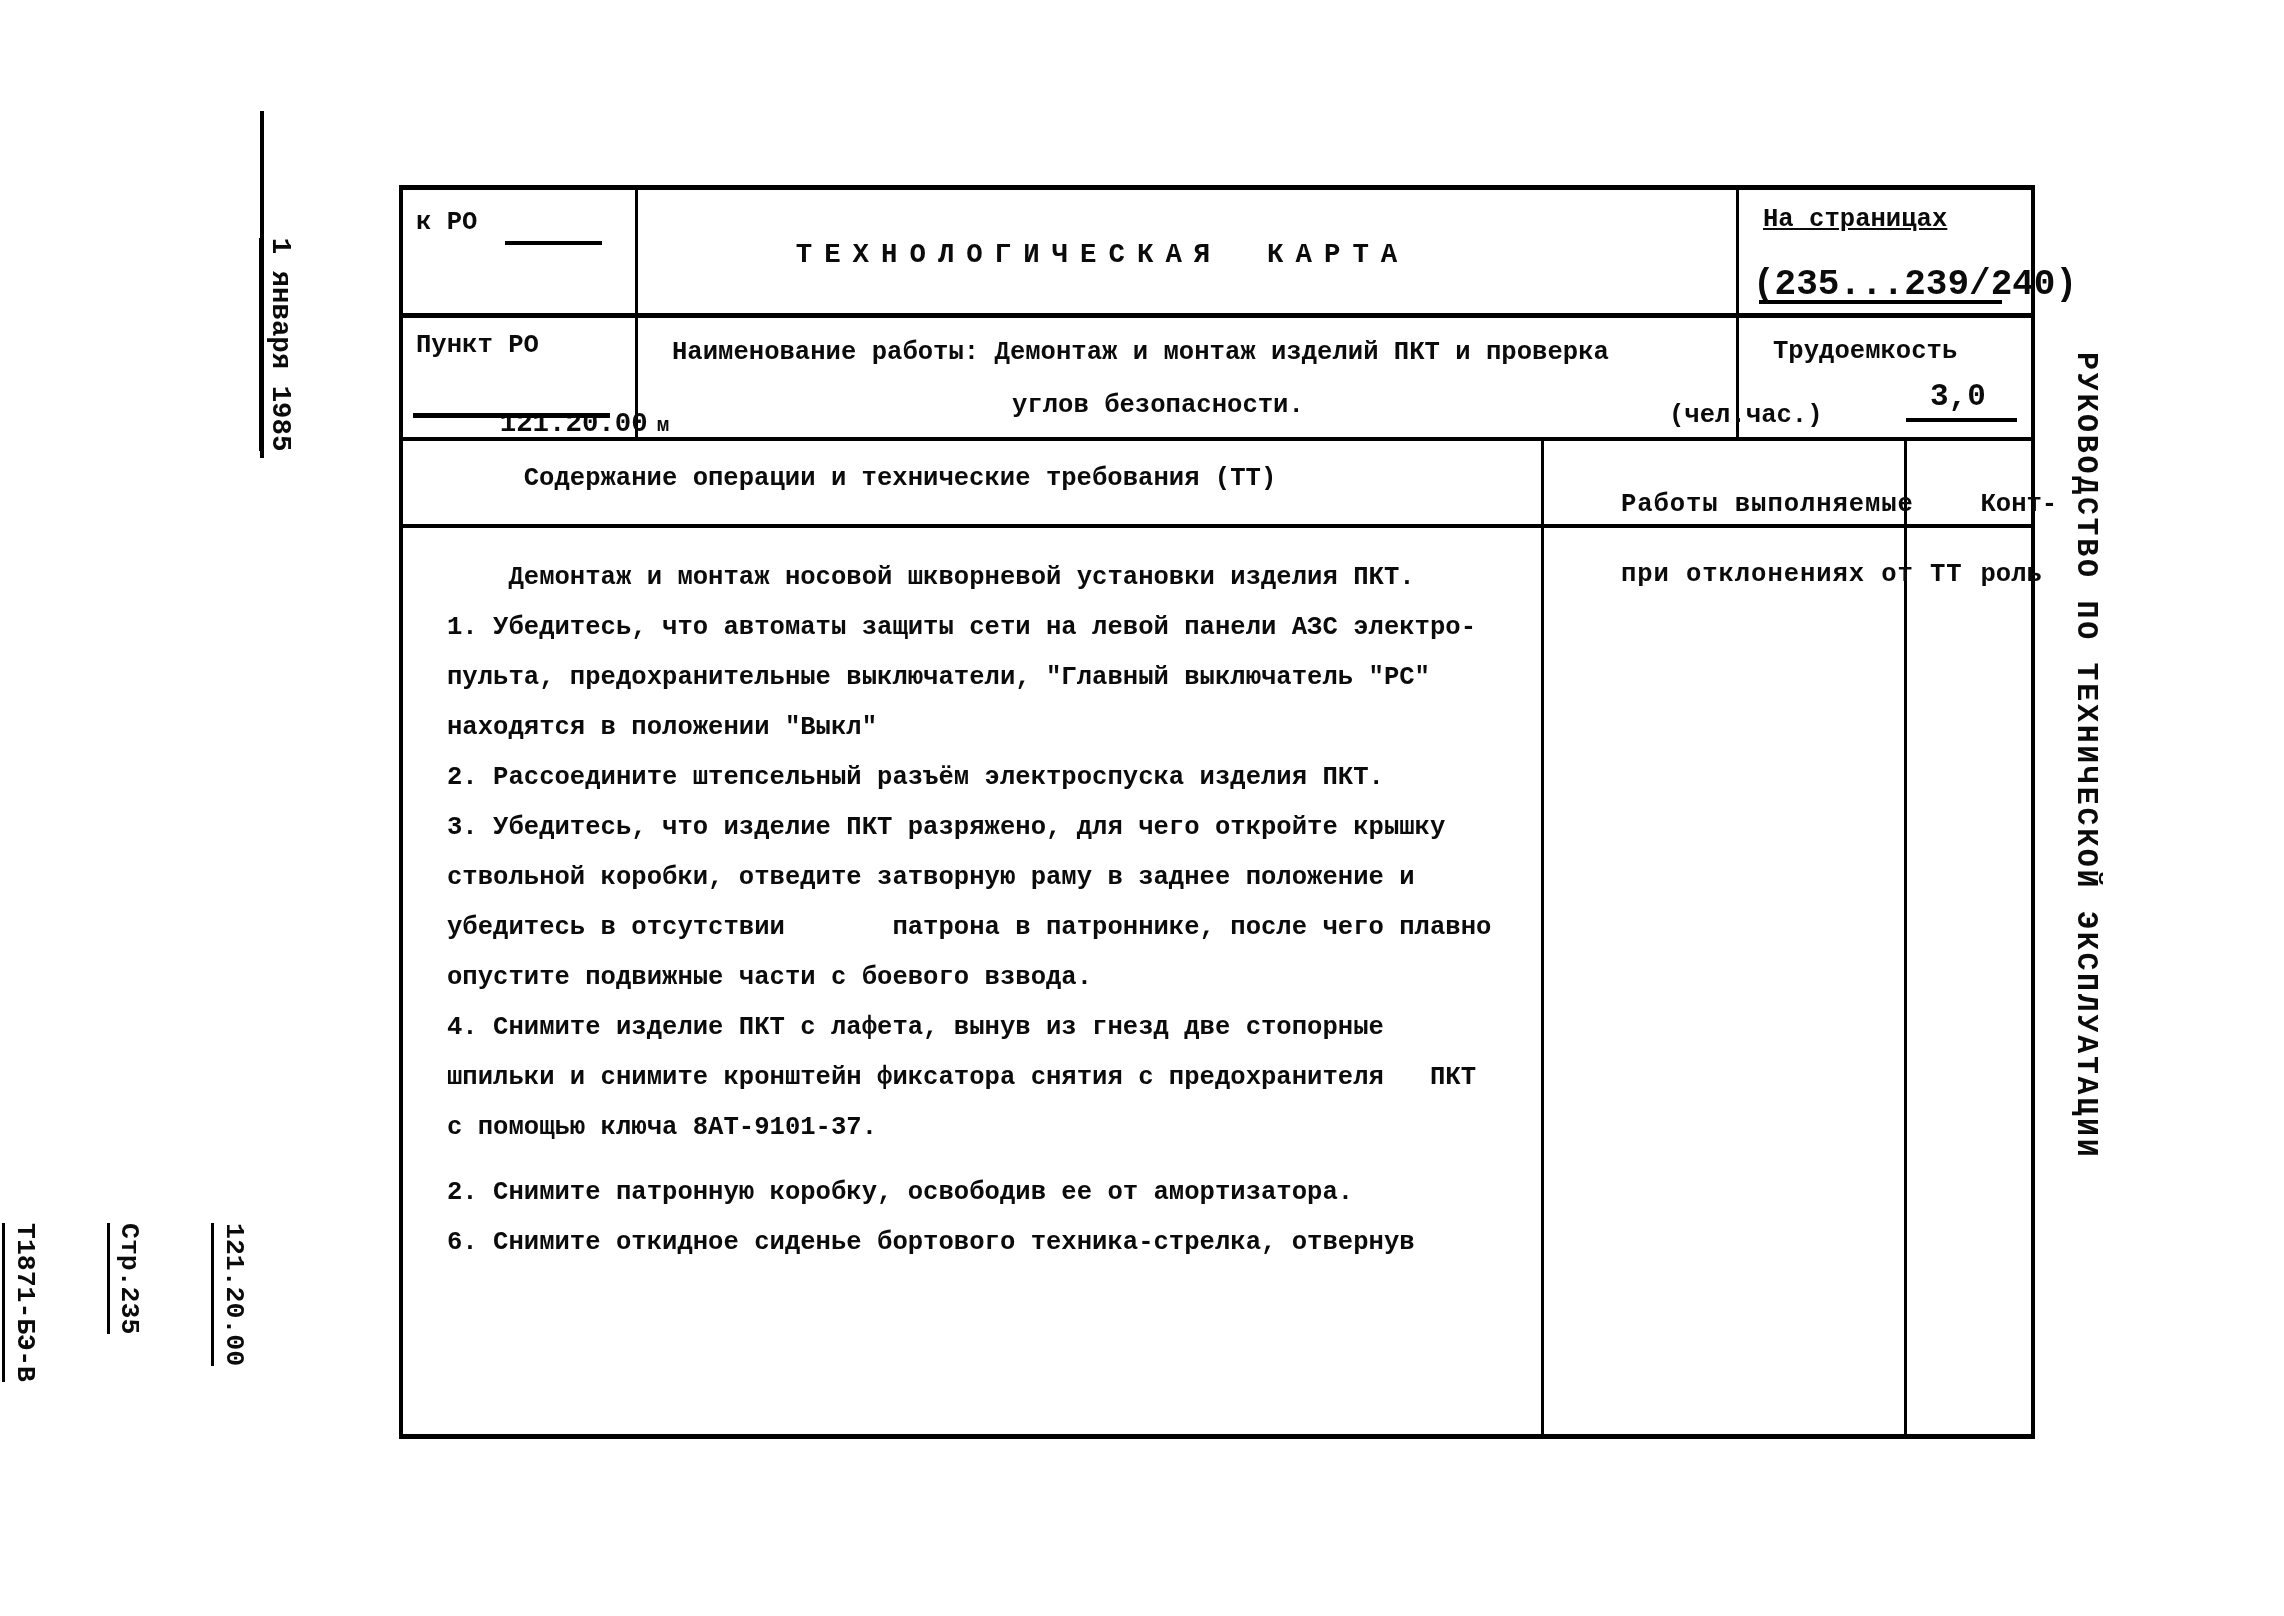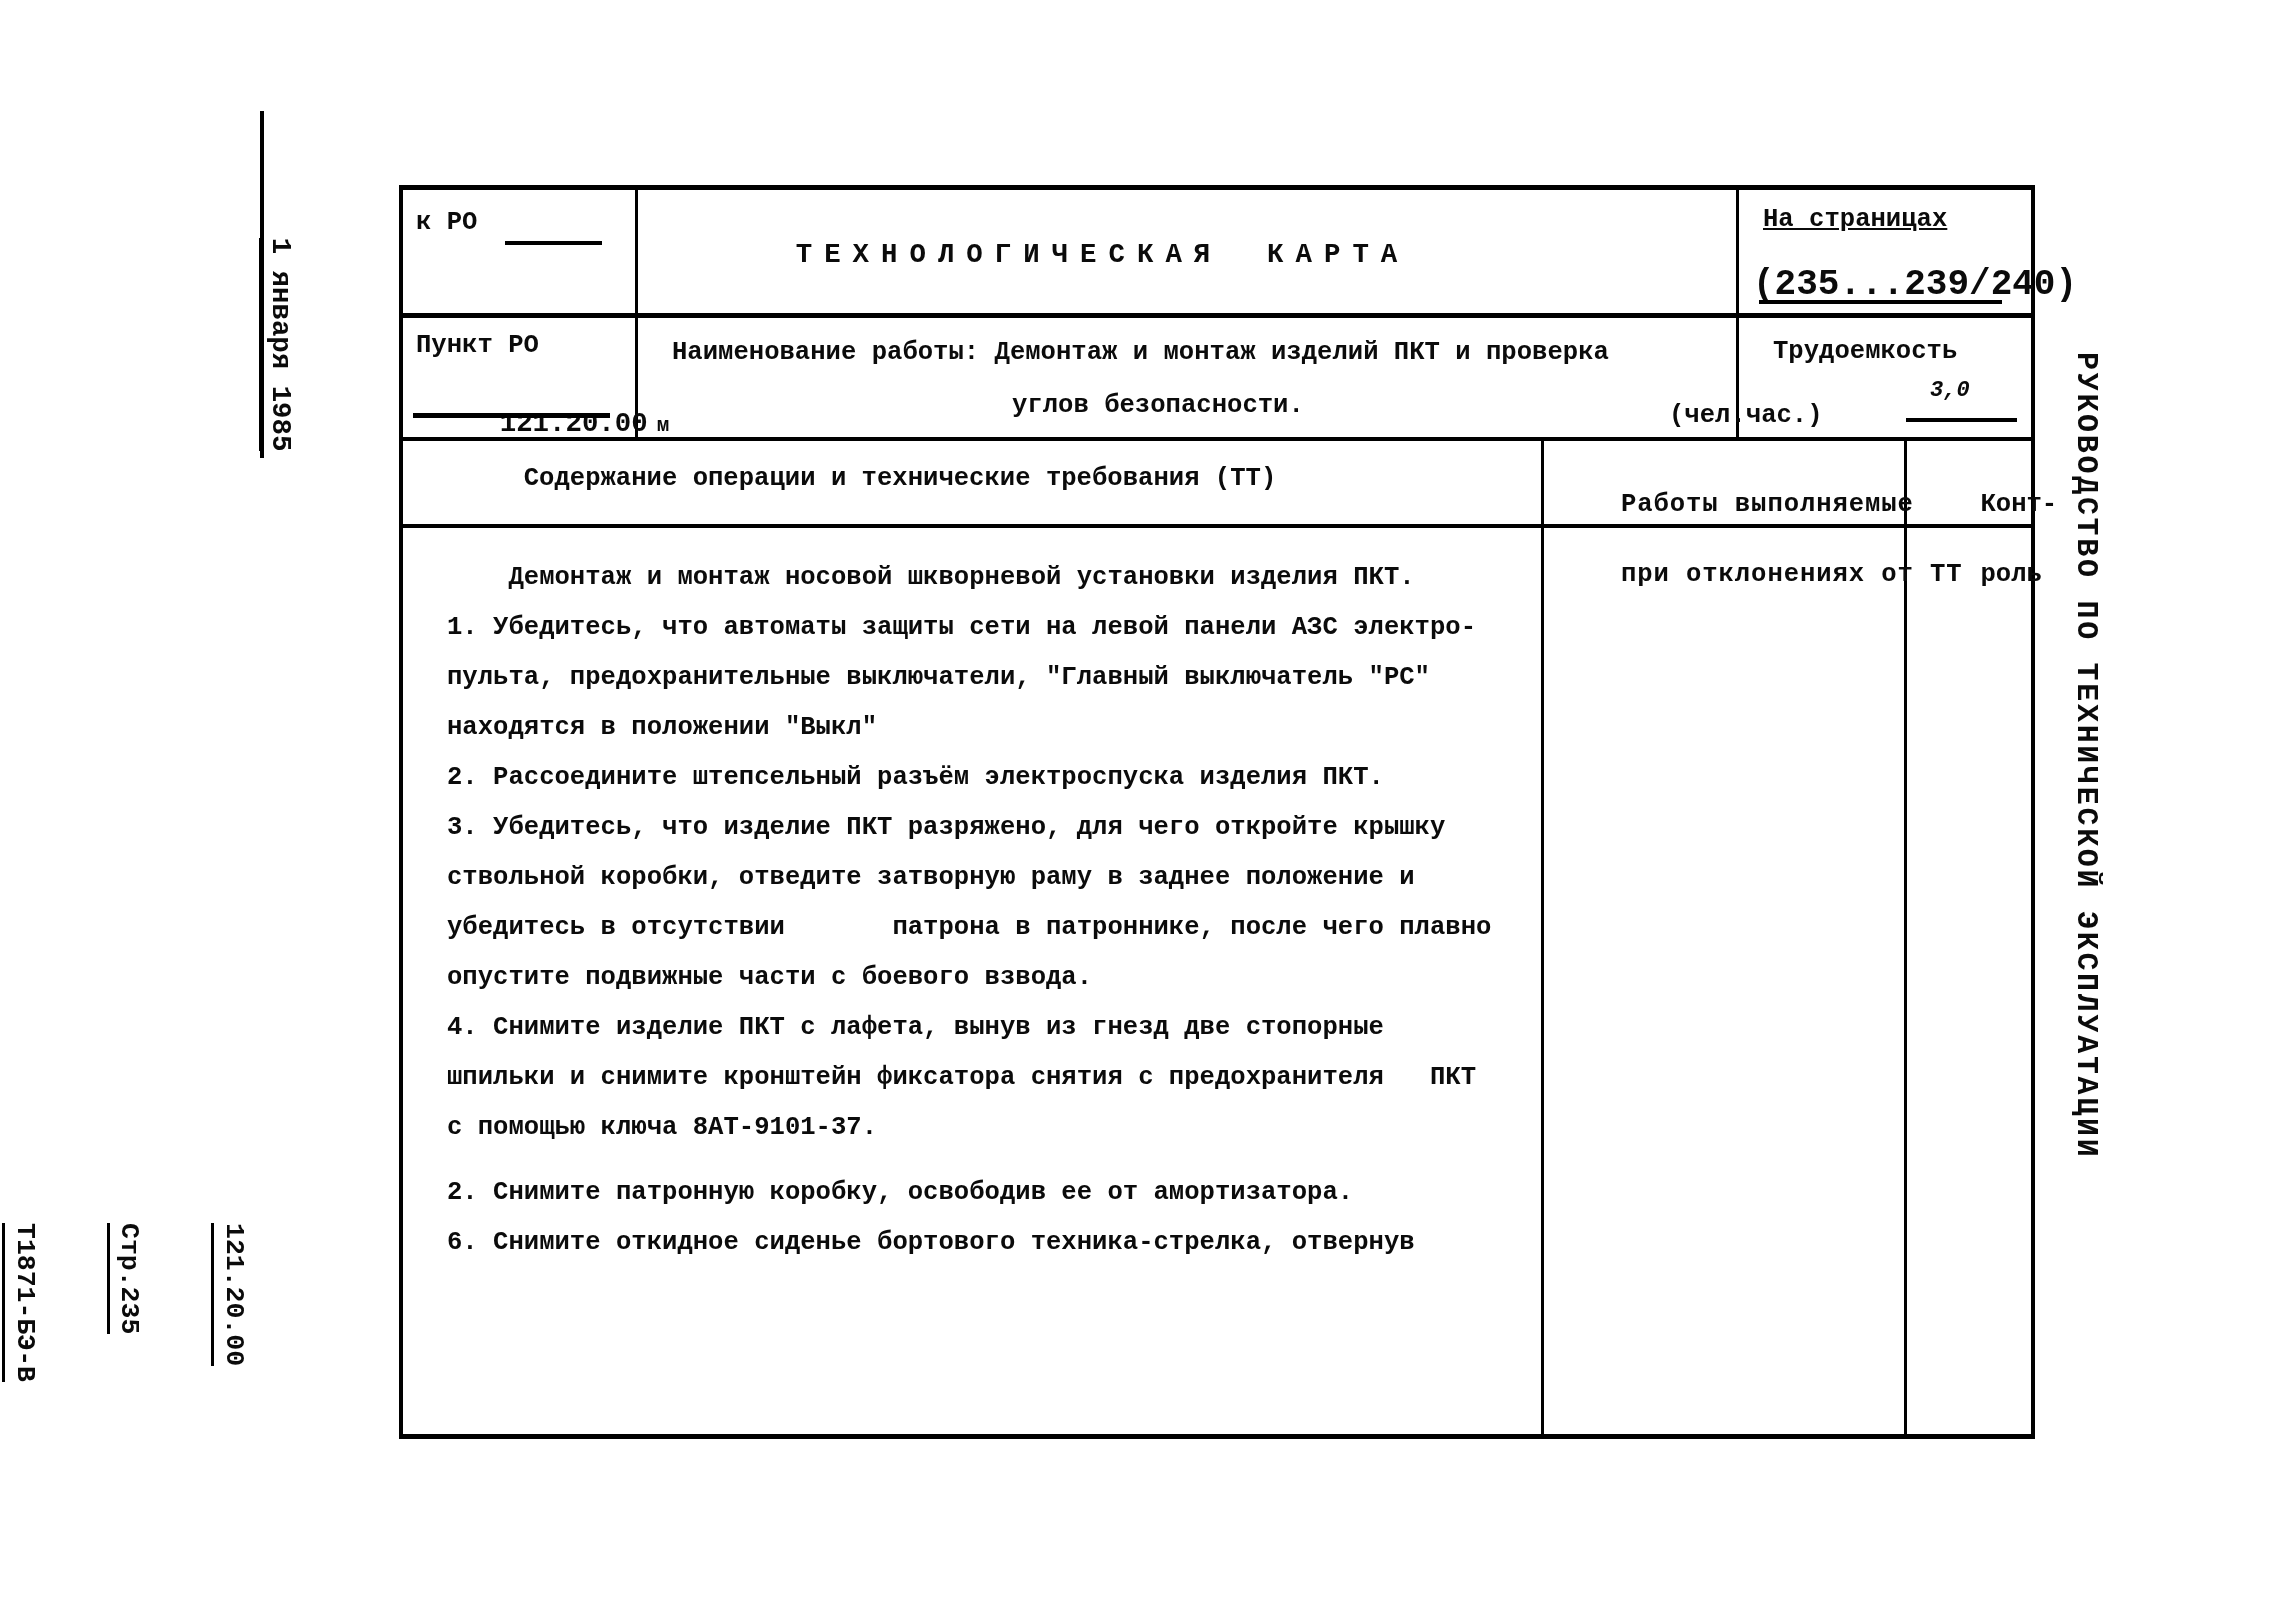--- a/index.html
+++ b/index.html
@@ -51,21 +51,21 @@
 
   <div class="t" style="left:416px;top:331px;">Пункт РО</div>
   <div class="t" style="left:434px;top:375px;font-size:27.4px;">
     <span>121.20.00</span><span style="font-size:21px;margin-left:9.1px;">м</span>
   </div>
   <div class="hl" style="left:413px;top:413px;width:197px;height:4.6px;"></div>
   <div class="t" style="left:672px;top:338px;">Наименование работы: Демонтаж и монтаж изделий ПКТ и проверка</div>
   <div class="t" style="left:1012px;top:391px;">углов безопасности.</div>
   <div class="t" style="left:1773px;top:337px;">Трудоемкость</div>
   <div class="t" style="left:1669px;top:385px;margin-top:16px;">(чел.час.)</div>
-  <div class="t" style="left:1930px;top:378px;font-size:22px;font-style:italic;">3,0</div>
+  <div class="t" style="left:1930px;top:378px;font-size:31px;">3,0</div>
   <div class="hl" style="left:1906px;top:418px;width:111px;height:3.7px;"></div>
 
   <div class="t center" style="left:399px;top:464px;width:1002px;">Содержание операции и технические требования (ТТ)</div>
   <div class="t" style="left:1556px;top:452px;line-height:35px;letter-spacing:0.9px;">
     <span>Работы выполняемые</span><br>
     <span>при отклонениях от ТТ</span>
   </div>
   <div class="t" style="left:1919px;top:452px;line-height:35px;">
     <span>Конт-</span><br>
     <span>роль</span>

